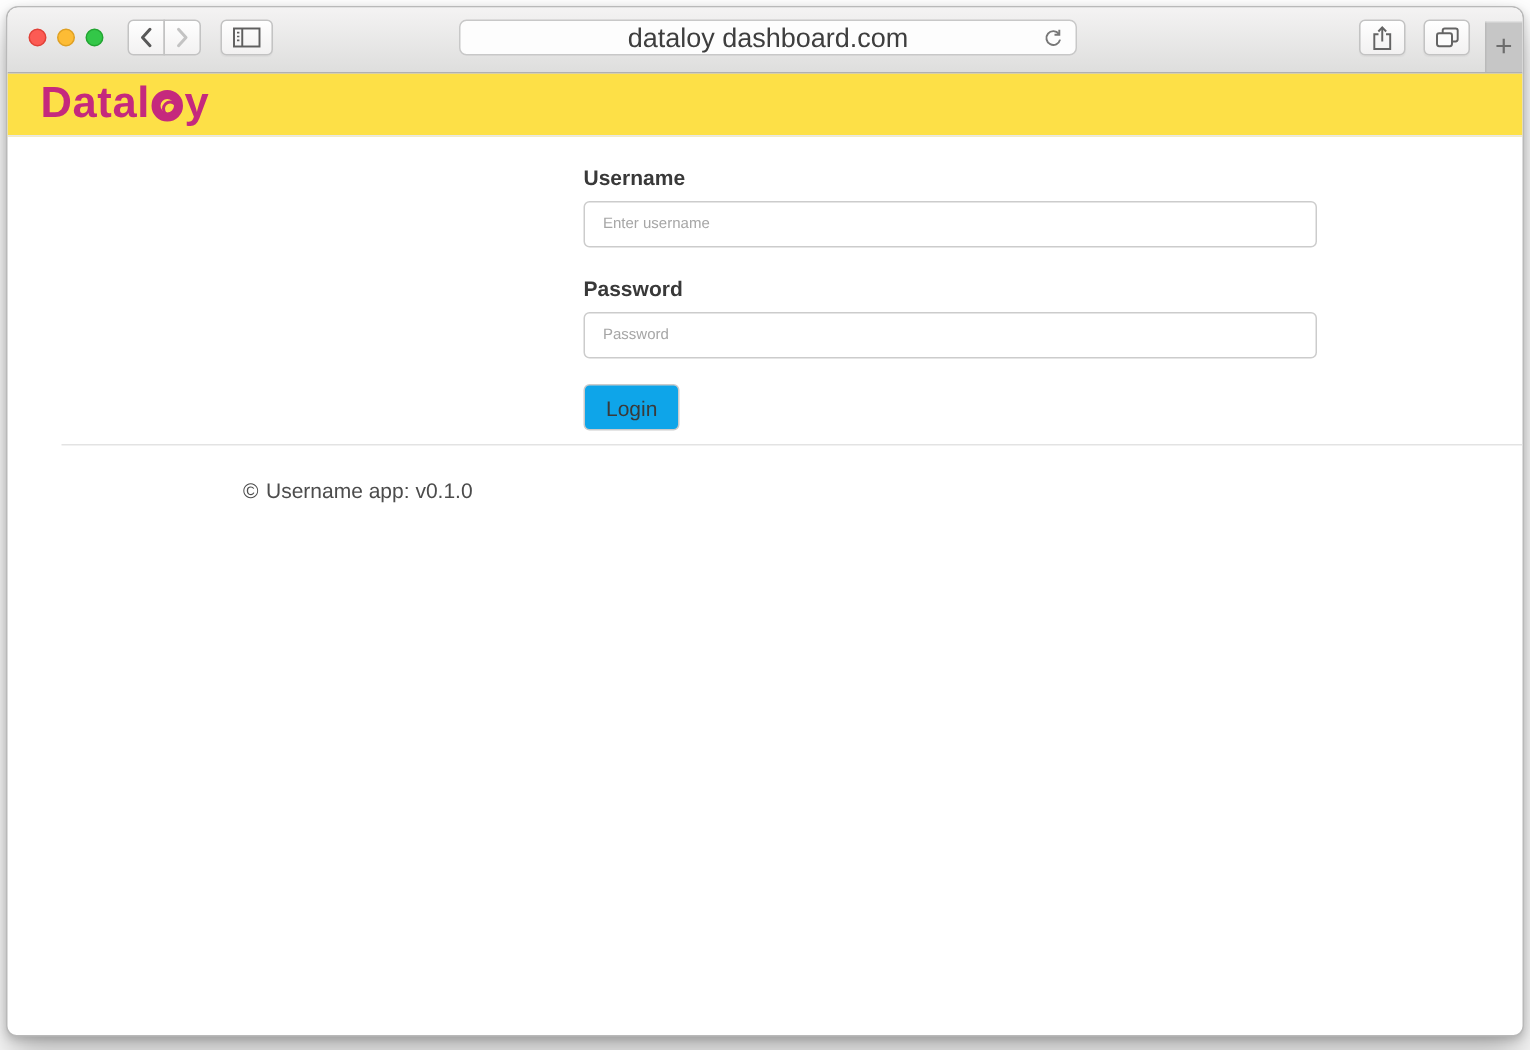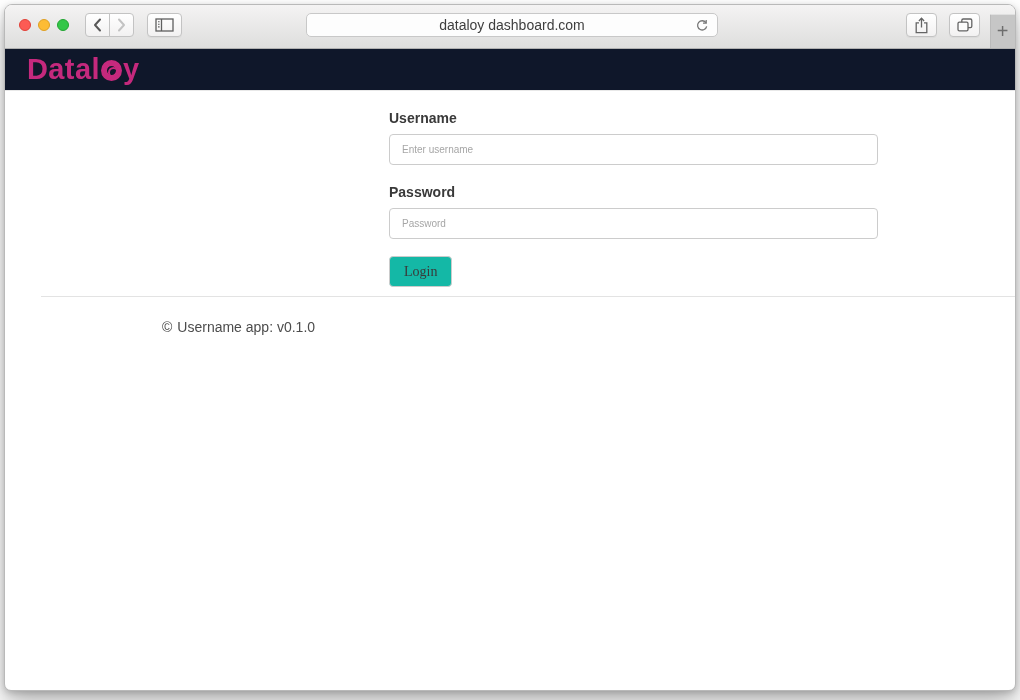--- a/index.html
+++ b/index.html
@@ -47,35 +47,35 @@
 
   .btn-sidebar { left: 142px; width: 35px; }
   .btn-share   { left: 901px; width: 31px; }
   .btn-tabs    { left: 944px; width: 31px; }
 
   .urlfield {
     position: absolute; left: 301px; top: 8px; width: 412px; height: 24px;
     background: #fdfdfd; border: 1px solid #c8c8c8; border-radius: 5px;
     display: flex; align-items: center; justify-content: center;
   }
-  .urltext { font-size: 14px; color: #3e3e3e; }
+  .urltext { font-size: 18px; color: #3e3e3e; }
   .reload { position: absolute; right: 7px; top: 4px; width: 16px; height: 16px;
             display: flex; align-items: center; justify-content: center; }
 
   .newtab-strip {
     position: absolute; right: 0; top: 9px; bottom: 0; width: 25px;
     background: #c6c6c6;
     box-shadow: inset 0 1px 0 rgba(255,255,255,0.45), inset 1px 0 0 rgba(0,0,0,0.06);
     display: flex; align-items: center; justify-content: center;
     font-size: 20px; font-weight: 300; color: #6d6d6d;
   }
 
   
   .brandbar {
-    height: 42px; background: #0f172a; border-bottom: 1px solid #e8e8e8;
+    height: 42px; background: #fde047; border-bottom: 1px solid #e8e8e8;
     display: flex; align-items: center; padding-left: 22px;
   }
   .logo { font-size: 29px; font-weight: bold; color: #c5297d; letter-spacing: 0.4px;
           display: flex; align-items: center; line-height: 1; }
   .logo-o {
     display: inline-block; width: 21px; height: 21px; border: 6px solid #c5297d;
     border-radius: 50%; position: relative; margin: 2px 1px 0 1px;
   }
   .logo-o::after {
     content: ""; position: absolute; left: 50%; top: 50%; width: 7px; height: 7px;
@@ -88,22 +88,22 @@
                  margin-bottom: 8px; }
   .textinput {
     width: 489px; height: 31px; border: 1px solid #cccccc; border-radius: 4px;
     padding: 0 12px; font-size: 10px; color: #444; outline: none;
     font-family: "Liberation Sans", sans-serif; background: #fff;
   }
   .textinput::placeholder { color: #a6a6a6; opacity: 1; }
   .gap1 { height: 19px; } .gap2 { height: 17px; }
   .login-btn {
     height: 31px; padding: 0 14px; font-size: 14px; color: #3a3a3a;
-    background: #14b8a6; border: 1px solid #cbcbcb; border-radius: 4px;
-    font-family: Liberation Serif, serif; cursor: pointer;
+    background: #0ea5e9; border: 1px solid #cbcbcb; border-radius: 4px;
+    font-family: Liberation Sans, sans-serif; cursor: pointer;
   }
 
   .footer { padding: 22px 0 0 157px; font-size: 14px; color: #4c4c4c;
             display: flex; align-items: center; }
   .copyright { margin-right: 5px; font-size: 14px; color: #4c4c4c; }
 
   svg { display: block; }
 </style>
 </head>
 <body>

